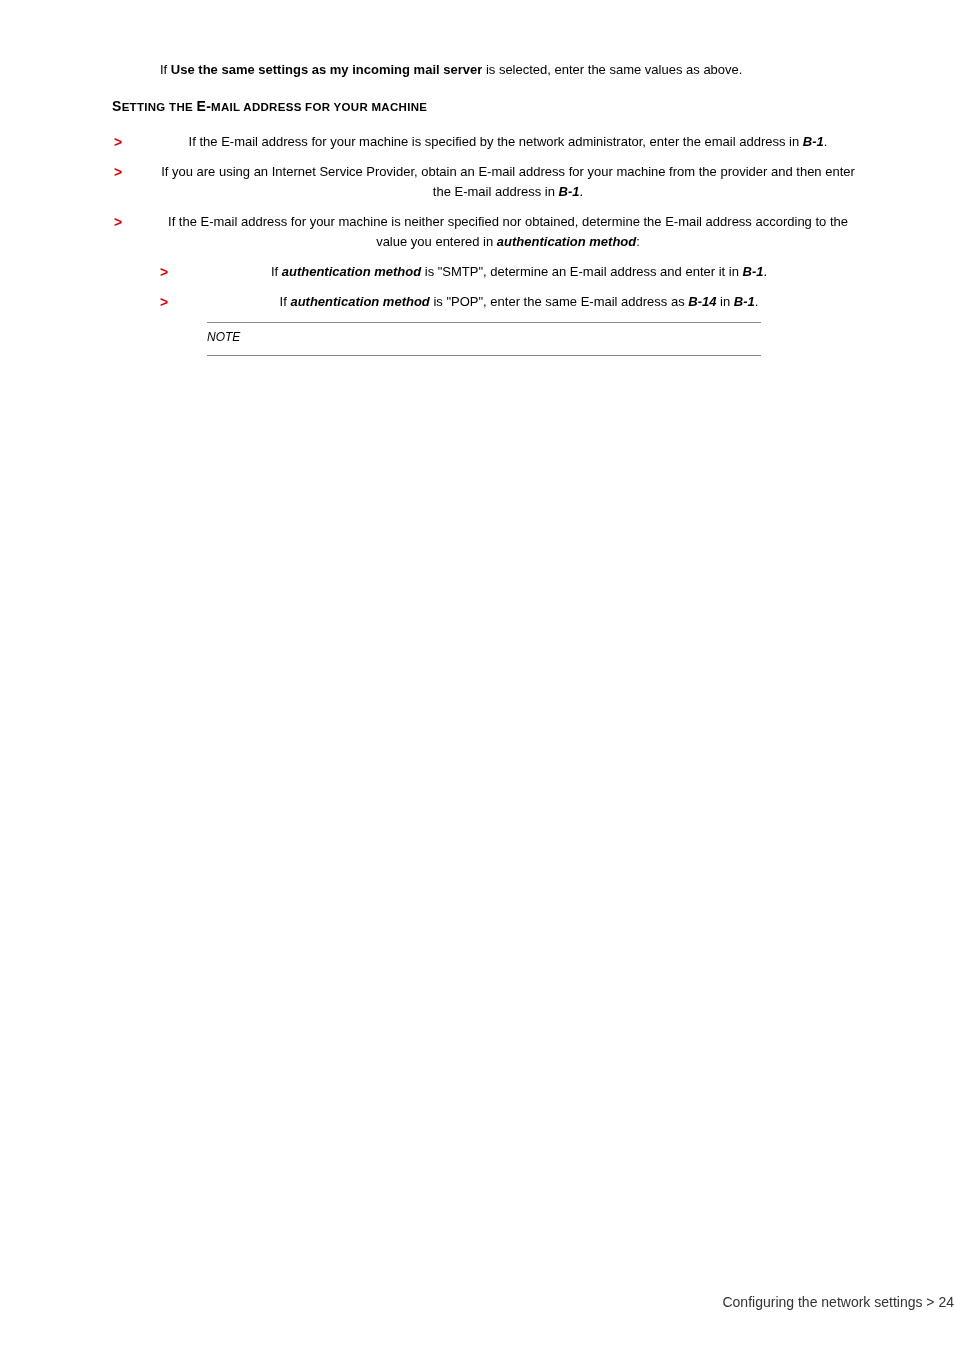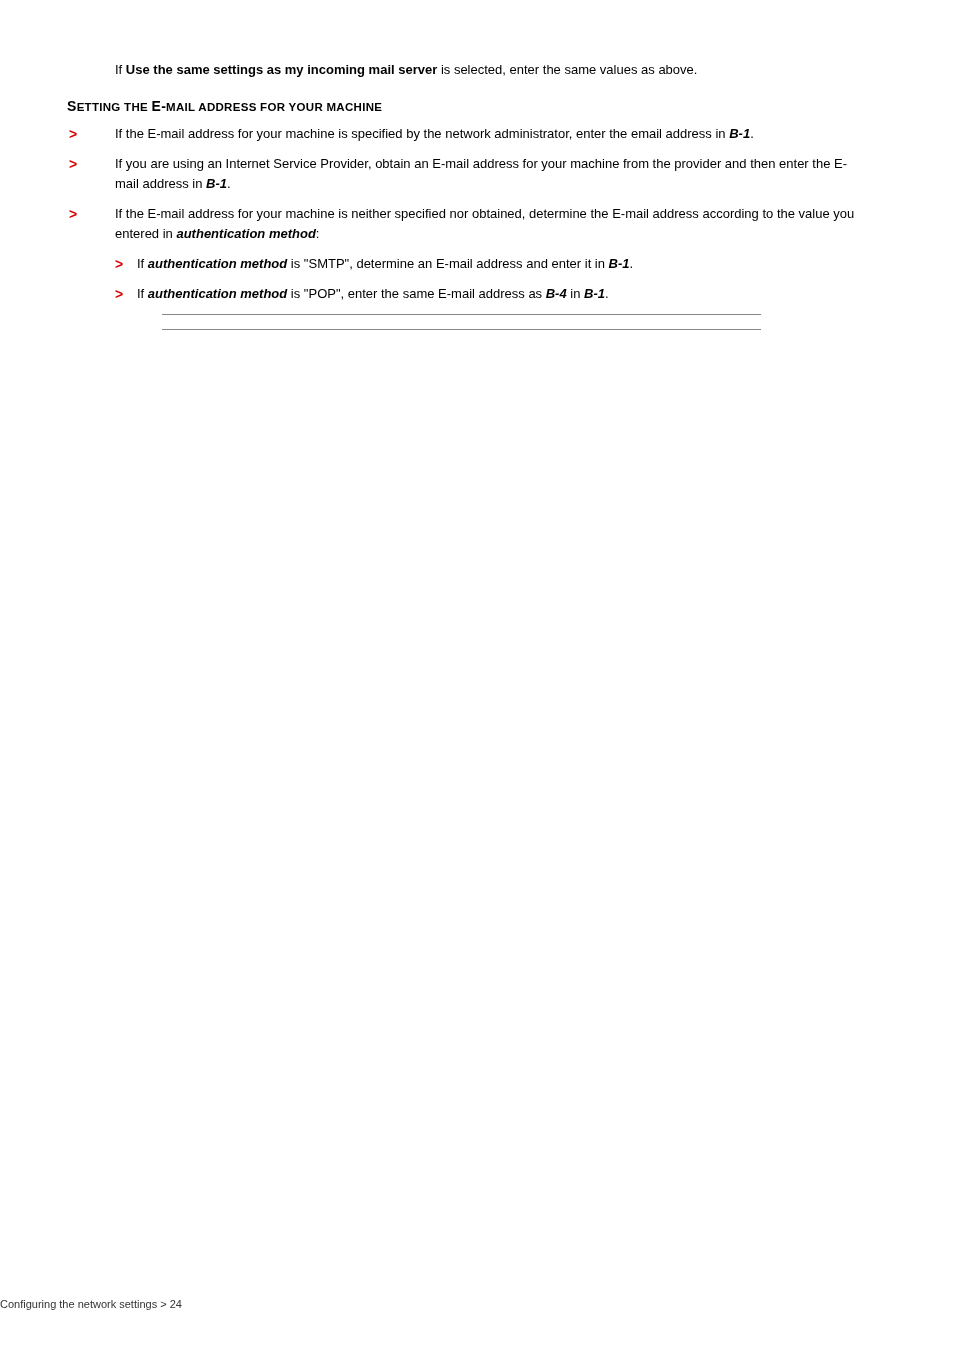--- a/index.html
+++ b/index.html
@@ -5,46 +5,47 @@
   * { margin: 0; padding: 0; box-sizing: border-box; }
   body {
     font-family: Verdana, Geneva, sans-serif;
     background: #fff;
     width: 954px;
     height: 1350px;
     position: relative;
     color: #000;
   }
   .page {
-    padding: 60px 98px 40px 67px;
+    padding: 60px 98px 40px 112px;
   }
   .para-indent {
     margin-left: 48px;
     font-size: 13px;
     line-height: 1.5;
     margin-bottom: 12px;
   }
   .heading {
     font-size: 14px;
     font-weight: bold;
     margin-top: 18px;
-    margin-bottom: 10px;
+    margin-bottom: 18px;
     font-variant: small-caps;
     letter-spacing: 0.3px;
   }
   .heading .caps { font-size: 14px; }
   .body-text {
     font-size: 13px;
     line-height: 1.5;
     margin-bottom: 12px;
   }
   .link { color: #0066cc; }
   .bullet-list {
     list-style: none;
     margin-bottom: 6px;
+    text-align: center;
   }
   .bullet-list > li {
     position: relative;
     padding-left: 48px;
     font-size: 13px;
     line-height: 1.55;
     margin-bottom: 10px;
   }
   .bullet-list > li::before {
     content: ">";
@@ -90,22 +91,22 @@
   }
   .note-title {
     display: block;
     margin-bottom: 0;
   }
   .footer {
     position: absolute;
     bottom: 40px;
     left: 0;
     right: 0;
-    text-align: left;
-    font-size: 11px;
+    text-align: right;
+    font-size: 14px;
     color: #333;
   }
 </style>
 </head>
 <body>
 
 <div class="page">
 
   <p class="para-indent">
     <span>If </span><span class="bold">Use the same settings as my incoming mail server</span><span> is selected, enter the same values as above.</span>
@@ -124,24 +125,25 @@
     <li>
       <span>If you are using an Internet Service Provider, obtain an E-mail address for your machine from the provider and then enter the E-mail address in </span><span class="bolditalic">B-1</span><span>.</span>
     </li>
     <li>
       <span>If the E-mail address for your machine is neither specified nor obtained, determine the E-mail address according to the value you entered in </span><span class="bolditalic">authentication method</span><span>:</span>
       <ul class="sub-bullet-list">
         <li>
           <span>If </span><span class="bolditalic">authentication method</span><span> is "SMTP", determine an E-mail address and enter it in </span><span class="bolditalic">B-1</span><span>.</span>
         </li>
         <li>
-          <span>If </span><span class="bolditalic">authentication method</span><span> is "POP", enter the same E-mail address as </span><span class="bolditalic">B-4</span><span> in </span><span class="bolditalic">B-1</span><span>.</span>
+          <span>If </span><span class="bolditalic">authentication method</span><span> is "POP", enter the same E-mail address as </span><span class="bolditalic">B-14</span><span> in </span><span class="bolditalic">B-1</span><span>.</span>
         </li>
       </ul>
     </li>
   </ul>
 
   <div class="note-box">
+    <span class="note-title">NOTE</span>
   </div>
 
 </div>
 
 <div class="footer">Configuring the network settings &gt; 24</div>
 
 </body></html>

